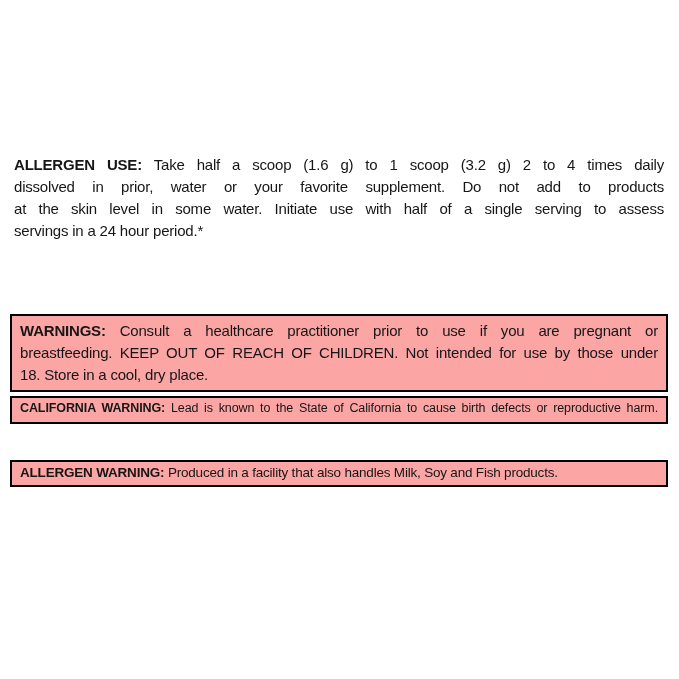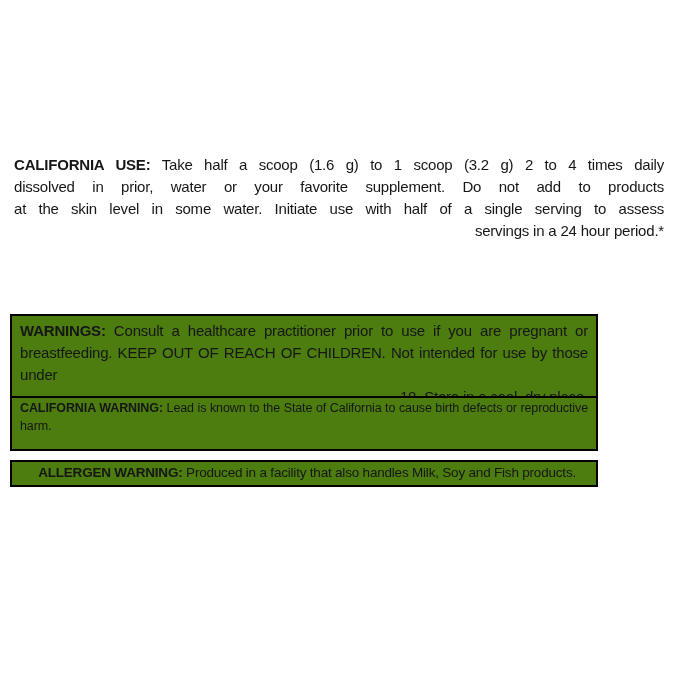--- a/index.html
+++ b/index.html
@@ -11,51 +11,51 @@
   }
   .sheet {
     position: relative;
     width: 679px; height: 679px;
     background: #ffffff;
     overflow: hidden;
   }
   
   .jline { text-align: justify; text-align-last: justify; }
   
-  .lline { text-align: right; }
+  .lline { text-align: left; }
   .lead { font-weight: 700; }
 
   .suggested {
     position: absolute; left: 14px; top: 154px; width: 650px;
     font-size: 15px; line-height: 22px; letter-spacing: -0.2px;
   }
   .box {
-    position: absolute; left: 10px; width: 588px;
-    border: 2px solid #000000; background: #4d7c0f;
+    position: absolute; left: 10px; width: 658px;
+    border: 2px solid #000000; background: #fca5a5;
   }
   .warnings {
     top: 314px; padding: 4px 8px 4px;
     font-size: 15px; line-height: 22px; letter-spacing: -0.2px;
   }
   .california {
-    top: 396px; padding: 1px 8px 14px;
+    top: 396px; padding: 1px 8px 5px;
     font-size: 12.5px; line-height: 18px; letter-spacing: -0.1px;
   }
   .allergen {
-    top: 460px; padding: 2px 20px 3px;
+    top: 460px; padding: 2px 8px 3px;
     font-size: 13.5px; line-height: 18px; letter-spacing: -0.2px;
   }
 </style>
 </head>
 <body>
 
 <div class="sheet">
 
   <section class="suggested">
-    <div class="jline"><strong class="lead">CALIFORNIA USE:</strong> <span>Take half a scoop (1.6 g) to 1 scoop (3.2 g) 2 to 4 times daily</span></div>
+    <div class="jline"><strong class="lead">ALLERGEN USE:</strong> <span>Take half a scoop (1.6 g) to 1 scoop (3.2 g) 2 to 4 times daily</span></div>
     <div class="jline">dissolved in prior, water or your favorite supplement. Do not add to products</div>
     <div class="jline">at the skin level in some water. Initiate use with half of a single serving to assess</div>
     <div class="lline">servings in a 24 hour period.*</div>
   </section>
 
   <section class="box warnings">
     <div class="jline"><strong class="lead">WARNINGS:</strong> <span>Consult a healthcare practitioner prior to use if you are pregnant or</span></div>
     <div class="jline">breastfeeding. KEEP OUT OF REACH OF CHILDREN. Not intended for use by those under</div>
     <div class="lline">18. Store in a cool, dry place.</div>
   </section>

